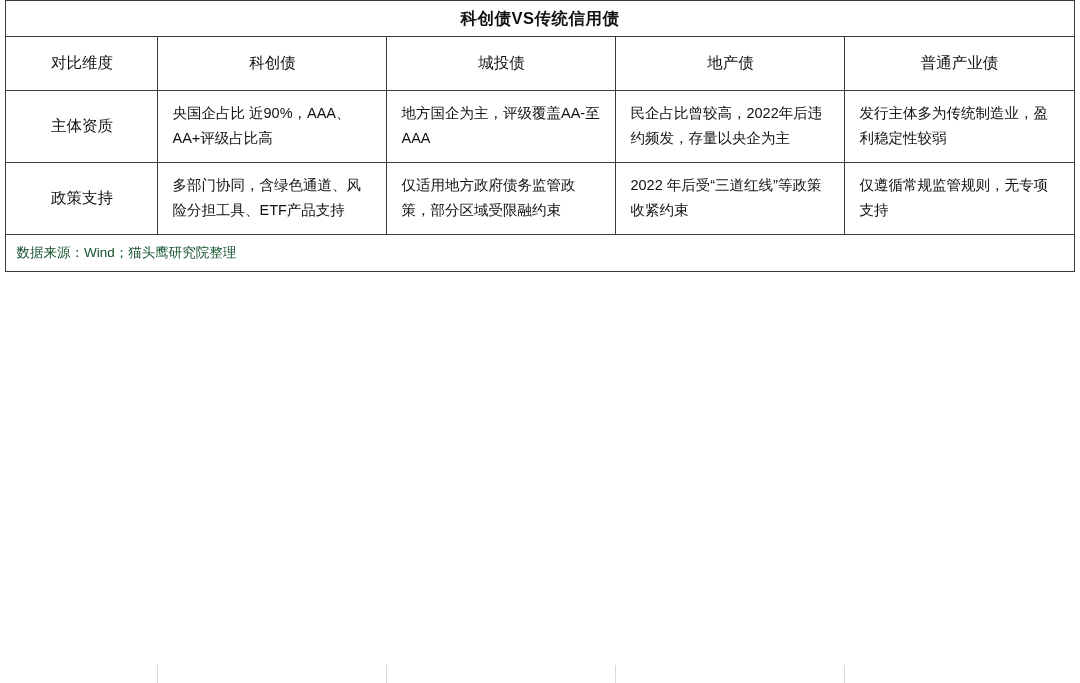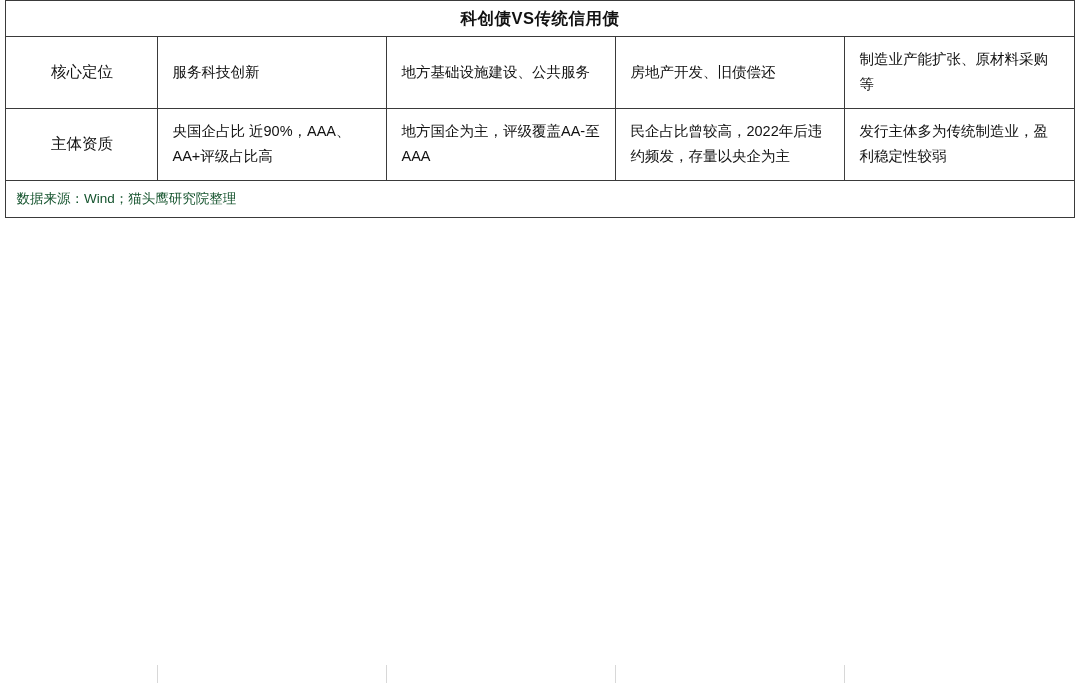--- a/index.html
+++ b/index.html
@@ -100,38 +100,45 @@
       <col class="col-b">
       <col class="col-c">
       <col class="col-d">
       <col class="col-e">
     </colgroup>
     <tbody>
       <tr>
         <td class="title-cell" colspan="5">科创债VS传统信用债</td>
       </tr>
 
+      <tr>
+        <td class="head-cell">对比维度</td>
+        <td class="head-cell">科创债</td>
+        <td class="head-cell">城投债</td>
+        <td class="head-cell">地产债</td>
+        <td class="head-cell">普通产业债</td>
+      </tr>
 
-      <tr>
-        <td class="dim-cell">核心定位</td>
-        <td class="body-cell">服务科技创新</td>
-        <td class="body-cell">地方基础设施建设、公共服务</td>
-        <td class="body-cell">房地产开发、旧债偿还</td>
-        <td class="body-cell">制造业产能扩张、原材料采购等</td>
-      </tr>
 
 
       <tr>
         <td class="dim-cell">主体资质</td>
         <td class="body-cell">央国企占比 近90%，AAA、AA+评级占比高</td>
         <td class="body-cell">地方国企为主，评级覆盖AA-至AAA</td>
         <td class="body-cell">民企占比曾较高，2022年后违约频发，存量以央企为主</td>
         <td class="body-cell">发行主体多为传统制造业，盈利稳定性较弱</td>
       </tr>
 
+      <tr>
+        <td class="dim-cell">政策支持</td>
+        <td class="body-cell">多部门协同，含绿色通道、风险分担工具、ETF产品支持</td>
+        <td class="body-cell">仅适用地方政府债务监管政策，部分区域受限融约束</td>
+        <td class="body-cell">2022 年后受“三道红线”等政策收紧约束</td>
+        <td class="body-cell">仅遵循常规监管规则，无专项支持</td>
+      </tr>
 
 
       <tr class="source-row">
         <td colspan="5">数据来源：Wind；猫头鹰研究院整理</td>
       </tr>
     </tbody>
   </table>
 
   <div class="bottom-strip">
     <div class="strip-seg" style="width:158px;"></div>

